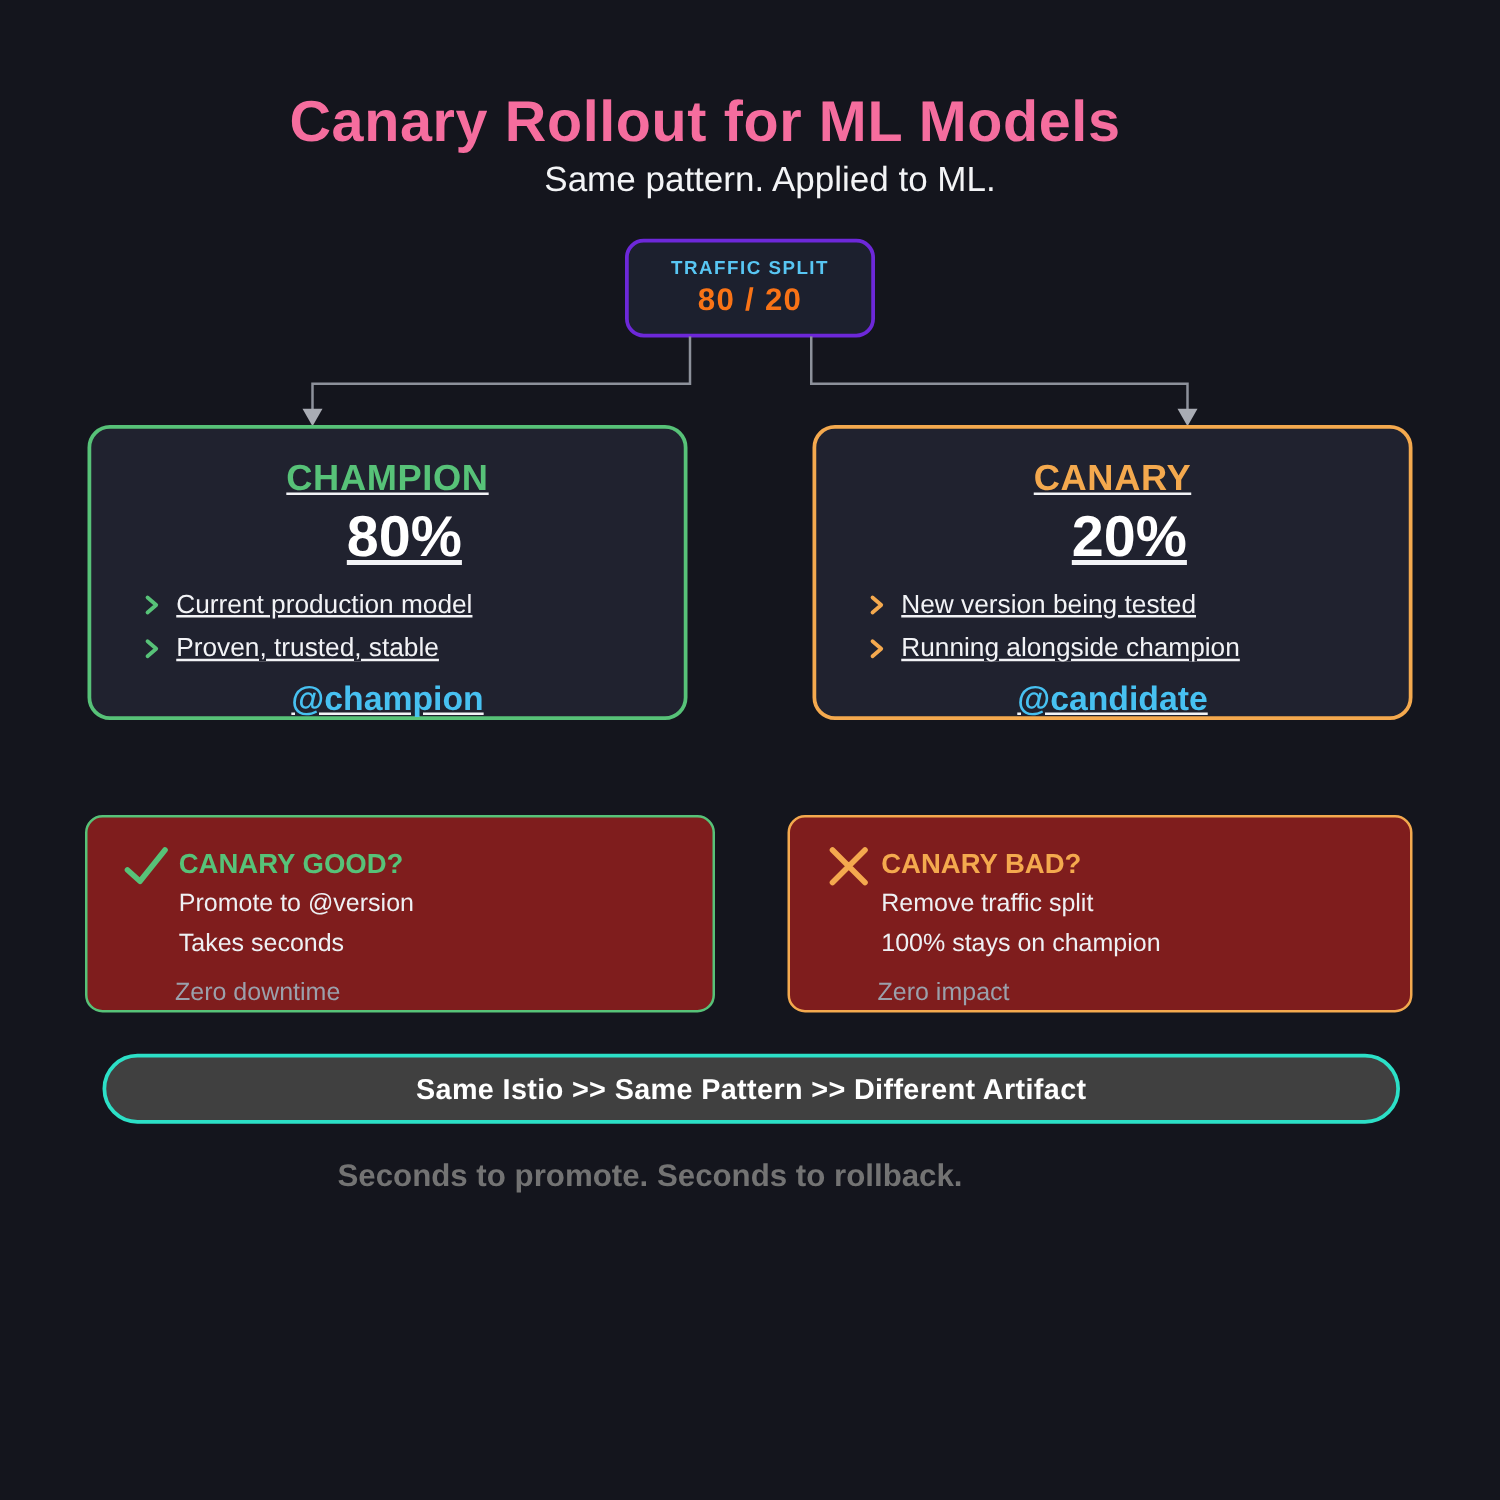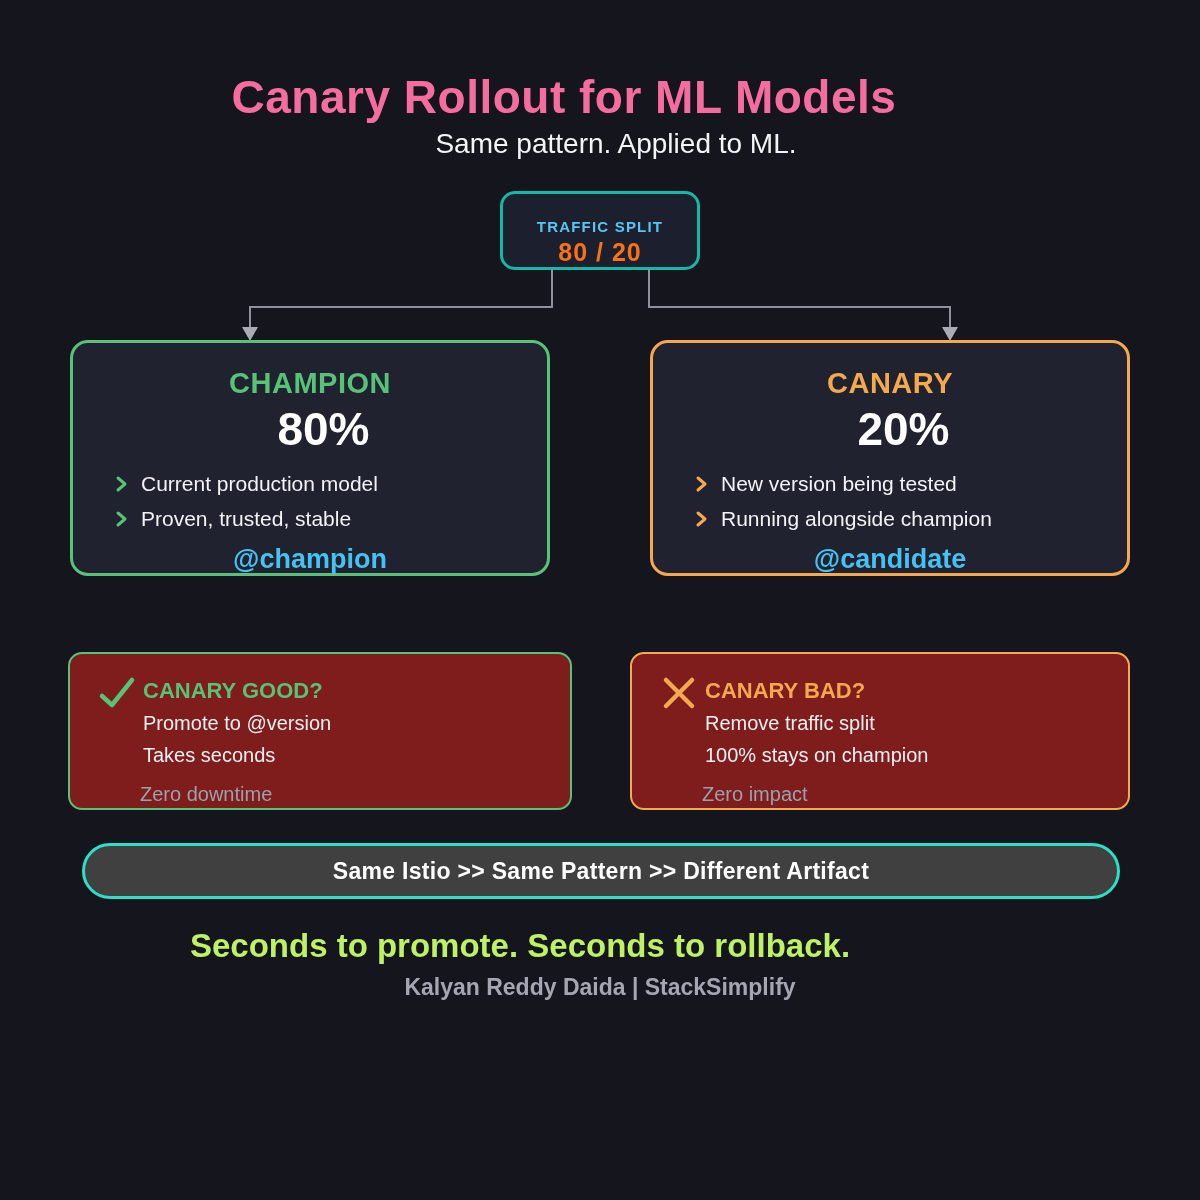--- a/index.html
+++ b/index.html
@@ -11,31 +11,31 @@
   .page-title{
     position:absolute;left:0;top:70px;width:1128px;margin:0;
     text-align:center;font-size:46px;font-weight:800;color:#f56d9e;letter-spacing:.5px;
   }
   .subtitle{
     position:absolute;left:16px;top:128px;width:1200px;margin:0;
     text-align:center;font-size:28px;font-weight:500;color:#f3f4f6;
   }
   .traffic-box{
     position:absolute;left:500px;top:191px;width:200px;height:79px;box-sizing:border-box;
-    border:3px solid #14b8a6;border-radius:15px;background:#1c202e;
-    display:flex;flex-direction:column;align-items:center;justify-content:flex-end;gap:3px;
+    border:3px solid #6d28d9;border-radius:15px;background:#1c202e;
+    display:flex;flex-direction:column;align-items:center;justify-content:center;gap:3px;
   }
   .traffic-label{font-size:15px;font-weight:700;letter-spacing:1.2px;color:#58c6f3;}
   .traffic-value{font-size:25px;font-weight:800;color:#f97316;letter-spacing:1px;}
   .connectors{position:absolute;left:0;top:269px;}
 
   .model-card{
     position:absolute;top:340px;width:480px;height:236px;box-sizing:border-box;
     border-radius:18px;background:#20222f;
-    display:flex;flex-direction:column;align-items:center;padding-top:24px;
+    display:flex;flex-direction:column;align-items:center;padding-top:24px;text-decoration:underline;
   }
   .model-card.champion{left:70px;border:3px solid #57c278;}
   .model-card.canary{left:650px;border:3px solid #f4a94e;}
   .model-title{margin:0;font-size:29px;font-weight:800;letter-spacing:.5px;}
   .champion .model-title{color:#57c278;}
   .canary .model-title{color:#f4a94e;}
   .model-percent{font-size:46px;font-weight:800;color:#ffffff;margin-top:2px;margin-left:27px;}
   .bullet-list{list-style:none;margin:10px 0 0 0;padding:0;width:100%;}
   .bullet-item{display:flex;align-items:center;gap:13px;padding-left:42px;height:35px;
     font-size:21px;font-weight:500;color:#f2f3f6;}
@@ -61,21 +61,21 @@
   .result-note{position:absolute;left:70px;top:129px;font-size:20px;color:#9ba0ab;}
 
   .summary-banner{
     position:absolute;left:82px;top:843px;width:1038px;height:56px;box-sizing:border-box;
     border:3px solid #2ce0c7;border-radius:28px;background:#404040;
     display:flex;align-items:center;justify-content:center;
   }
   .summary-text{font-size:23px;font-weight:800;color:#ffffff;letter-spacing:.3px;}
   .tagline{
     position:absolute;left:0;top:927px;width:1040px;margin:0;text-align:center;
-    font-size:33px;font-weight:800;color:#bef264;
+    font-size:25px;font-weight:800;color:#737373;
   }
   .credit{
     position:absolute;left:0;top:974px;width:1200px;margin:0;text-align:center;
     font-size:23px;font-weight:700;color:#a4a7b2;
   }
 </style>
 </head>
 <body>
 
 <div class="poster">
@@ -158,15 +158,14 @@
     <div class="result-line1">Remove traffic split</div>
     <div class="result-line2">100% stays on champion</div>
     <div class="result-note">Zero impact</div>
   </section>
 
   <div class="summary-banner">
     <span class="summary-text">Same Istio &gt;&gt; Same Pattern &gt;&gt; Different Artifact</span>
   </div>
 
   <p class="tagline">Seconds to promote. Seconds to rollback.</p>
-  <p class="credit">Kalyan Reddy Daida | StackSimplify</p>
 
 </div>
 
 </body></html>

